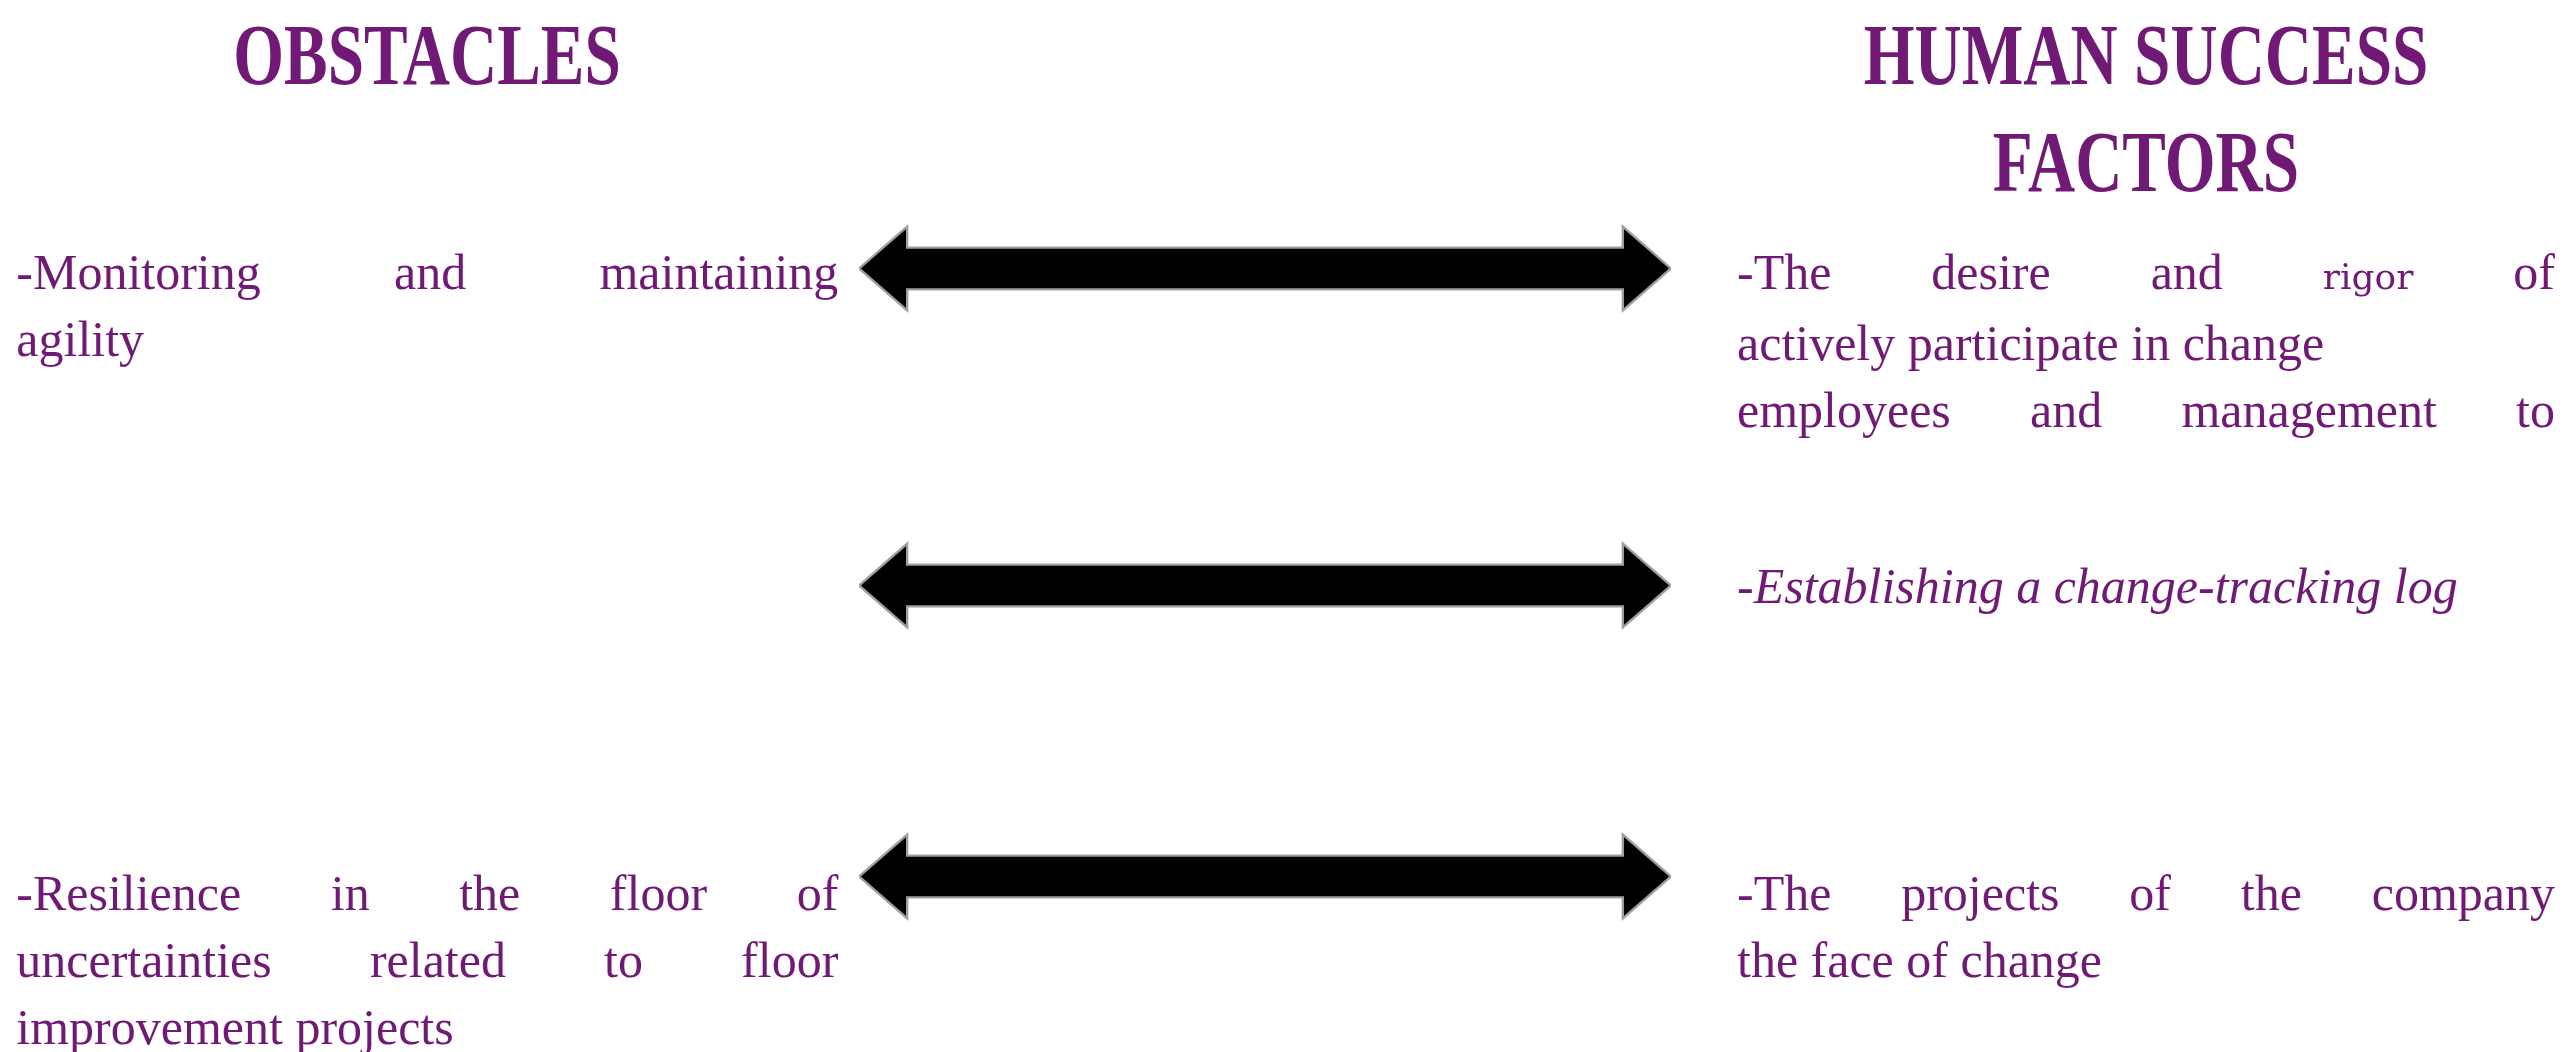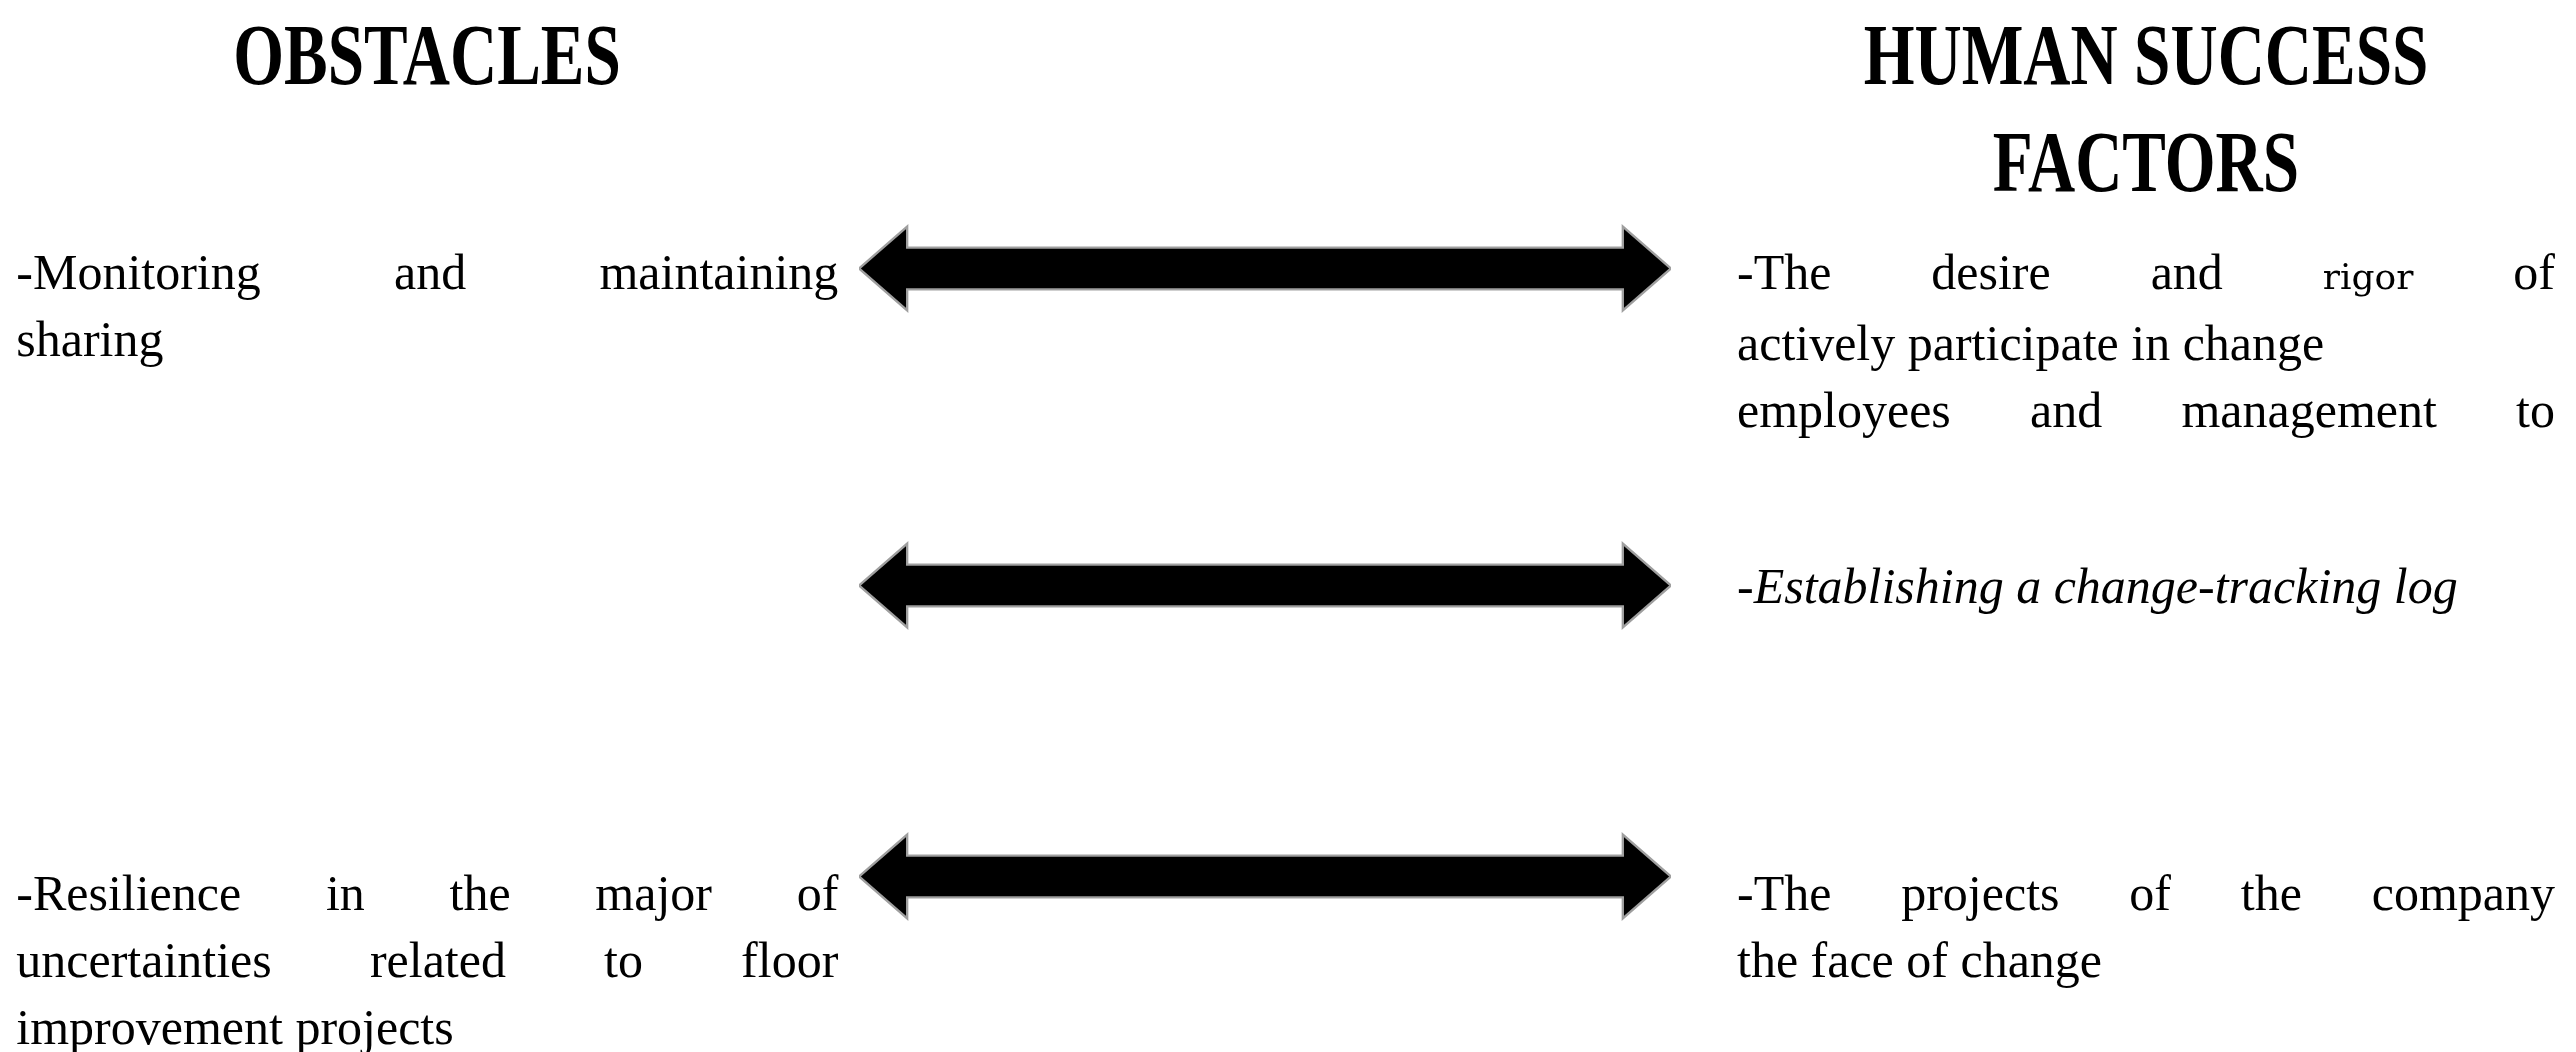--- a/index.html
+++ b/index.html
@@ -5,21 +5,21 @@
   html, body {
     margin: 0;
     padding: 0;
     background: #ffffff;
   }
   .canvas {
     position: relative;
     width: 2576px;
     height: 1052px;
     background: #ffffff;
-    color: #000000;
+    color: #701a75;
     font-family: "Liberation Serif", "DejaVu Serif", serif;
     overflow: hidden;
   }
   .col-title {
     position: absolute;
     top: 1.6px;
     font-size: 86px;
     line-height: 107px;
     font-weight: bold;
     text-align: center;
@@ -73,21 +73,21 @@
 <body>
 
 <div class="canvas">
 
   <div class="col-title left-title">OBSTACLES</div>
 
   <div class="col-title right-title">HUMAN SUCCESS FACTORS</div>
 
   <div class="textblock left-col tb-r1">
     <div class="line just">-Monitoring and maintaining</div>
-    <div class="line last">sharing</div>
+    <div class="line last">agility</div>
   </div>
 
   <div class="arrow arrow-r1">
     <svg viewBox="0 0 1045 120" preserveAspectRatio="none" aria-hidden="true">
       <polygon points="0,60 62,6 62,33 983,33 983,6 1045,60 983,114 983,87 62,87 62,114" fill="#000000" stroke="#9f9f9f" stroke-width="3" stroke-linejoin="miter"></polygon>
     </svg>
   </div>
 
   <div class="textblock right-col tb-r1">
     <div class="line just"><span>-The desire and </span><span class="alt-font">rigor</span><span> of</span></div>
@@ -100,21 +100,21 @@
     <svg viewBox="0 0 1045 120" preserveAspectRatio="none" aria-hidden="true">
       <polygon points="0,60 62,6 62,33 983,33 983,6 1045,60 983,114 983,87 62,87 62,114" fill="#000000" stroke="#9f9f9f" stroke-width="3" stroke-linejoin="miter"></polygon>
     </svg>
   </div>
 
   <div class="textblock right-col tb-r2-right">
     <div class="line last">-Establishing a change-tracking log</div>
   </div>
 
   <div class="textblock left-col tb-r3">
-    <div class="line just">-Resilience in the major of</div>
+    <div class="line just">-Resilience in the floor of</div>
     <div class="line just">uncertainties related to floor</div>
     <div class="line last">improvement projects</div>
   </div>
 
   <div class="arrow arrow-r3">
     <svg viewBox="0 0 1045 120" preserveAspectRatio="none" aria-hidden="true">
       <polygon points="0,60 62,6 62,33 983,33 983,6 1045,60 983,114 983,87 62,87 62,114" fill="#000000" stroke="#9f9f9f" stroke-width="3" stroke-linejoin="miter"></polygon>
     </svg>
   </div>
 

